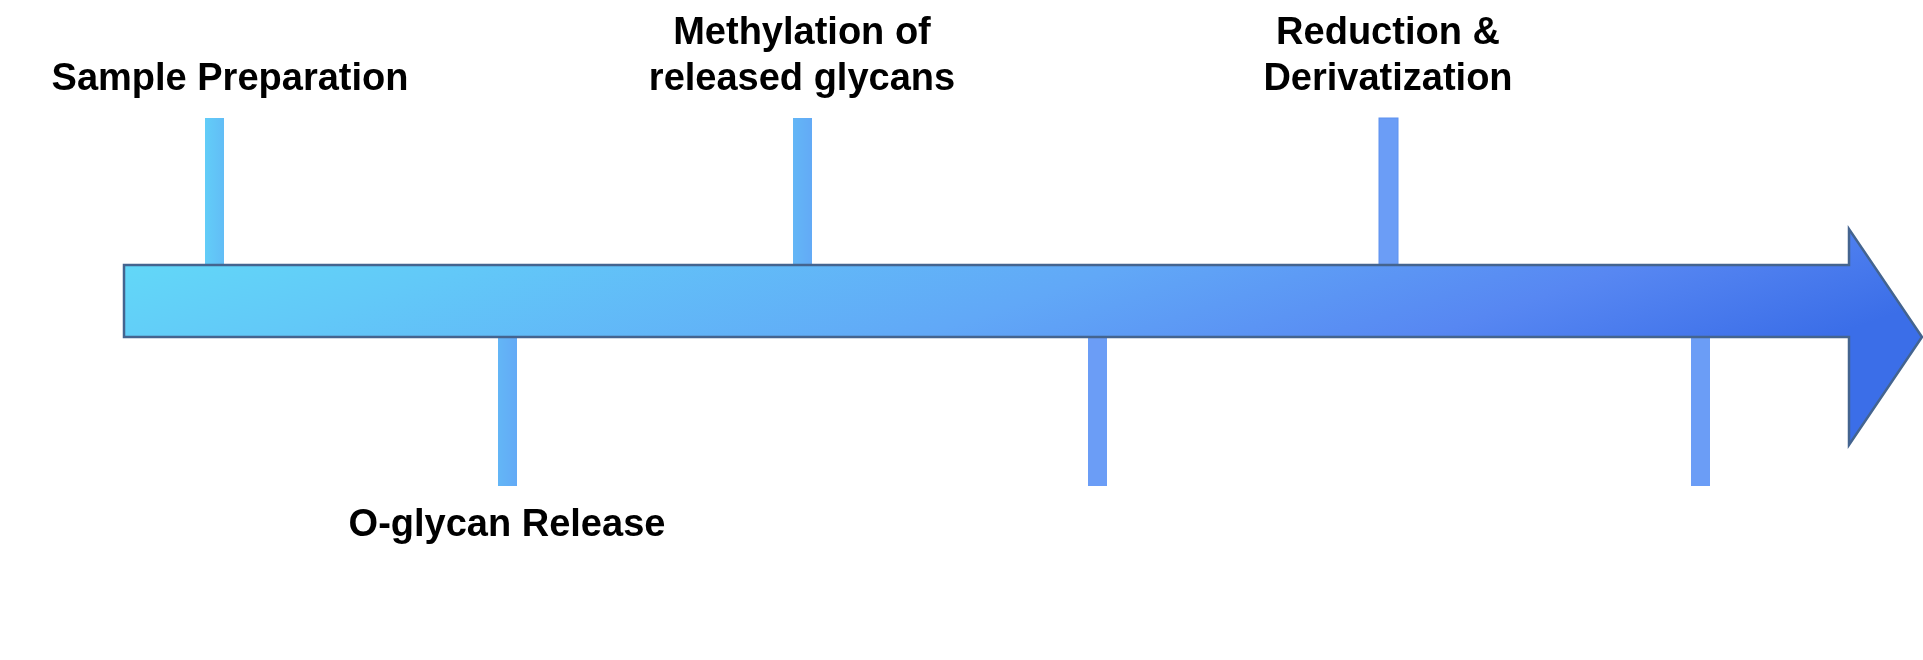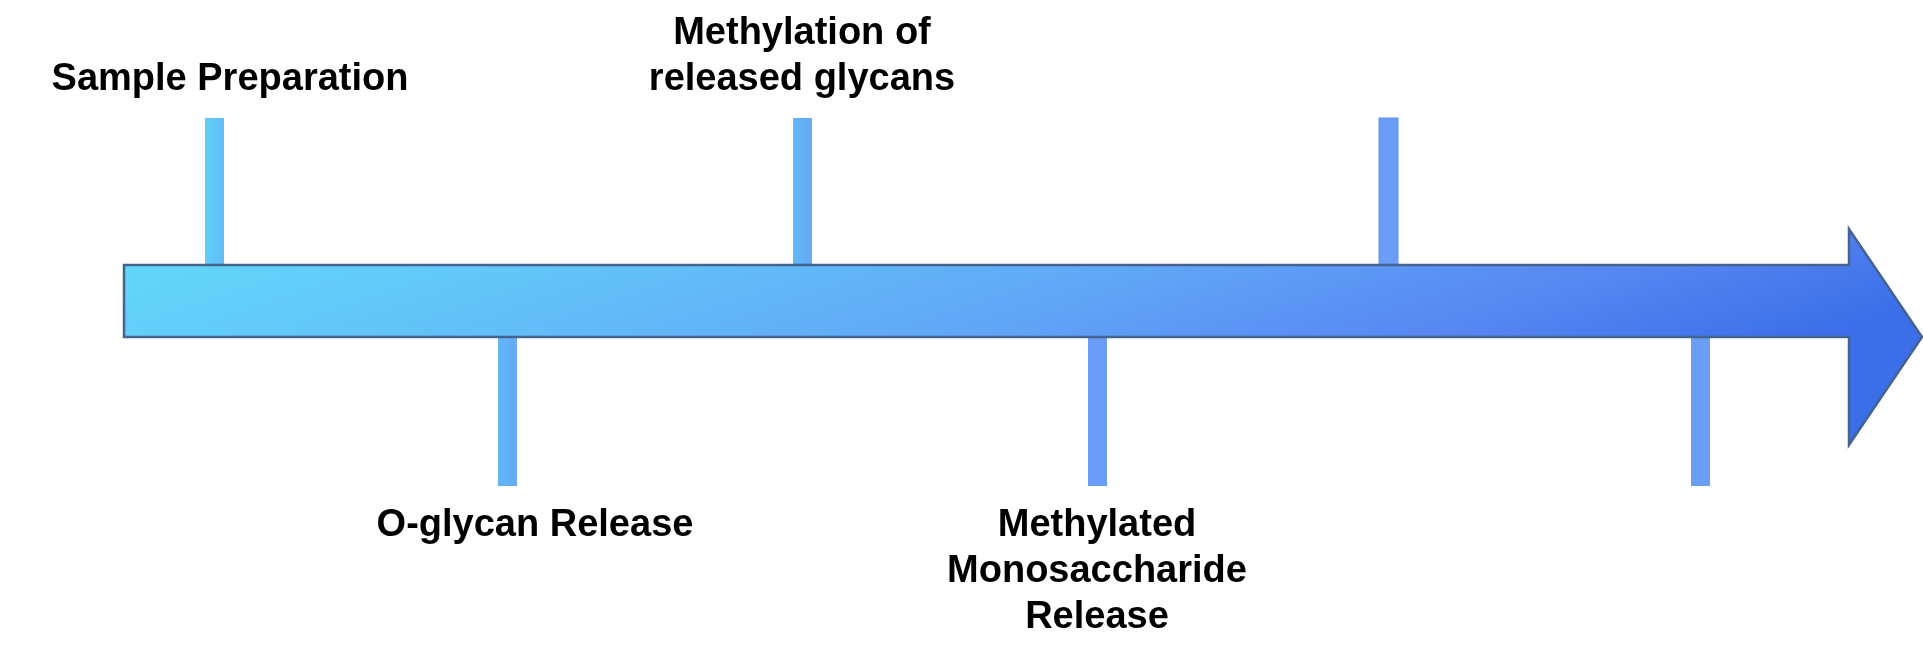--- a/index.html
+++ b/index.html
@@ -79,21 +79,20 @@
     <rect x="1691" y="333" width="19" height="153" fill="url(#stemGradC)"></rect>
 
     <path d="M 124 265 L 1849 265 L 1849 229 L 1922 337 L 1849 445 L 1849 337 L 124 337 Z" fill="url(#arrowGrad)" stroke="#44648f" stroke-width="2.5" stroke-linejoin="miter"></path>
   </svg>
 
   <div class="label label-above" style="left:214px; bottom:560px;margin-left:16px;">Sample Preparation</div>
 
   <div class="label label-above" style="left:802px; bottom:560px;">Methylation of
 released glycans</div>
 
+  <div class="label label-above" style="left:1388px; bottom:560px;">Reduction &amp;
+Derivatization</div>
 
-  <div class="label label-below" style="left:507px; top:500px;margin-left:28px;">O-glycan Release</div>
+  <div class="label label-below" style="left:507px; top:500px;">O-glycan Release</div>
 
-  <div class="label label-below" style="left:1097px; top:500px;">Methylated
-Monosaccharide
-Release</div>
 
 
 </div>
 
 </body></html>

